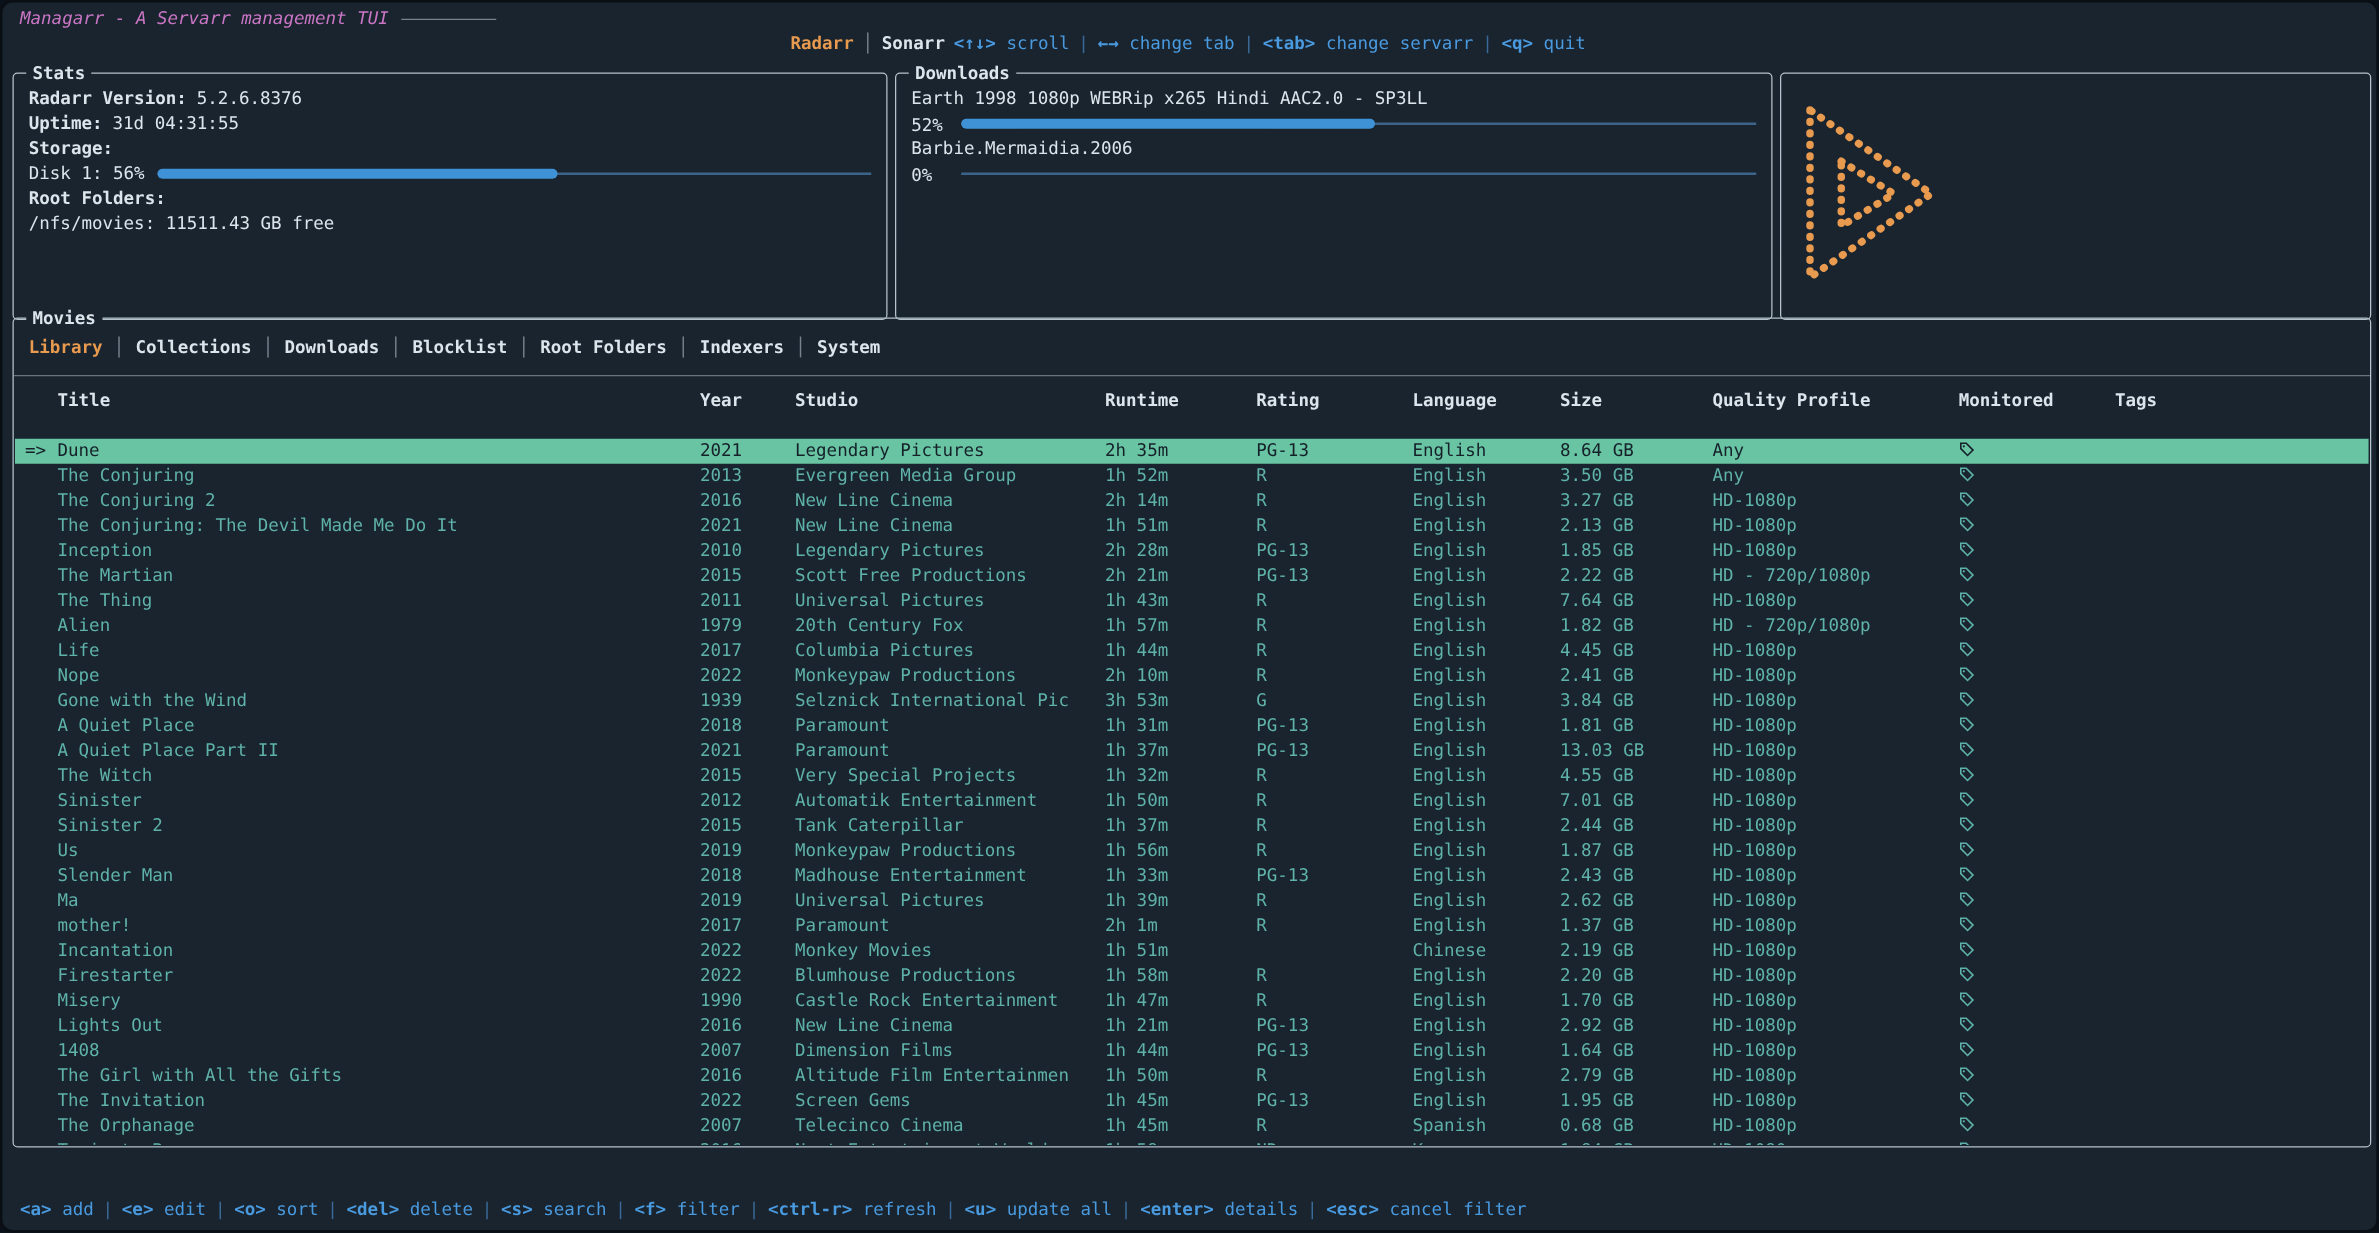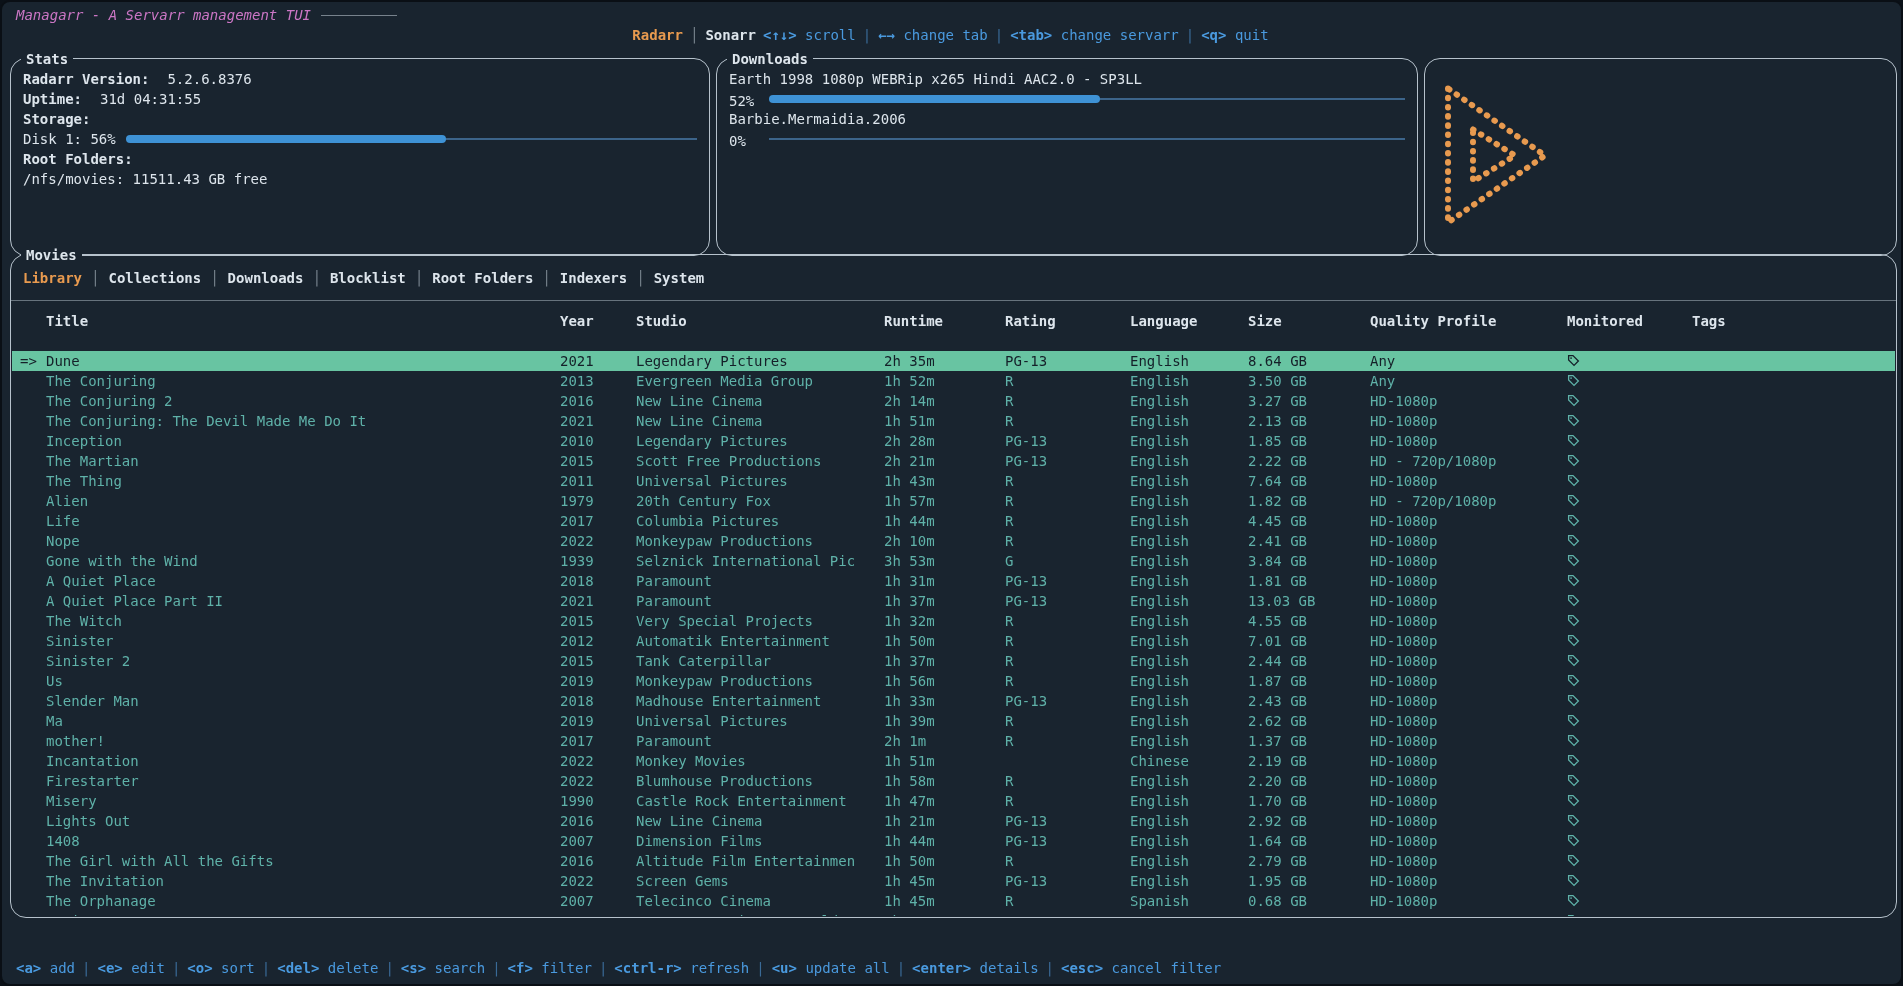--- a/index.html
+++ b/index.html
@@ -14,30 +14,30 @@
   .tabs-line{left:14px;top:23px;right:16px;display:flex;justify-content:center}
   .servarr-tab{font-weight:bold;color:var(--fg);padding:0 7px;cursor:pointer}
   .servarr-tab:first-child{padding-left:0}
   .servarr-tab.active{color:var(--orange)}
   .tab-sep{color:var(--border);opacity:.6}
 
   .keybar{color:var(--blue);white-space:nowrap}
   .key-sep{color:var(--blue-dim);padding:0 7px}
   .key-cap{font-weight:bold}
 
-  .panel{position:absolute;border:1px solid var(--border);border-radius:16px}
+  .panel{position:absolute;border:1px solid var(--border);border-radius:4px}
   .panel-title{position:absolute;top:-10px;left:10px;background:var(--bg);padding:0 5px;font-weight:bold;color:var(--fg);height:20px;line-height:20px}
 
   #stats-panel{left:8px;top:56px;width:700px;height:198px}
   #downloads-panel{left:714px;top:56px;width:702px;height:198px}
   #logo-panel{left:1422px;top:56px;width:473px;height:198px}
 
   .panel-body{position:absolute;inset:0;padding:10px 12px;overflow:hidden}
   .stat-line{display:flex;height:20px;align-items:center;white-space:nowrap}
-  .stat-label{font-weight:bold;margin-right:18px}
+  .stat-label{font-weight:bold;margin-right:8px}
   .disk-line .progress{flex:1;margin-left:10px}
 
   .progress{position:relative;display:inline-block;height:20px}
   .progress .track{position:absolute;left:0;right:0;top:9px;height:2px;background:var(--bar-track)}
   .progress .fill{position:absolute;left:0;top:6px;height:8px;border-radius:4px;background:var(--bar-fill)}
 
   .dl-name{height:20px;line-height:20px;color:var(--fg);white-space:nowrap;overflow:hidden}
   .dl-bar-line{height:20px;display:flex;align-items:flex-end}
   .dl-pct{margin-right:10px;min-width:30px}
   .dl-bar-line .progress{flex:1}

